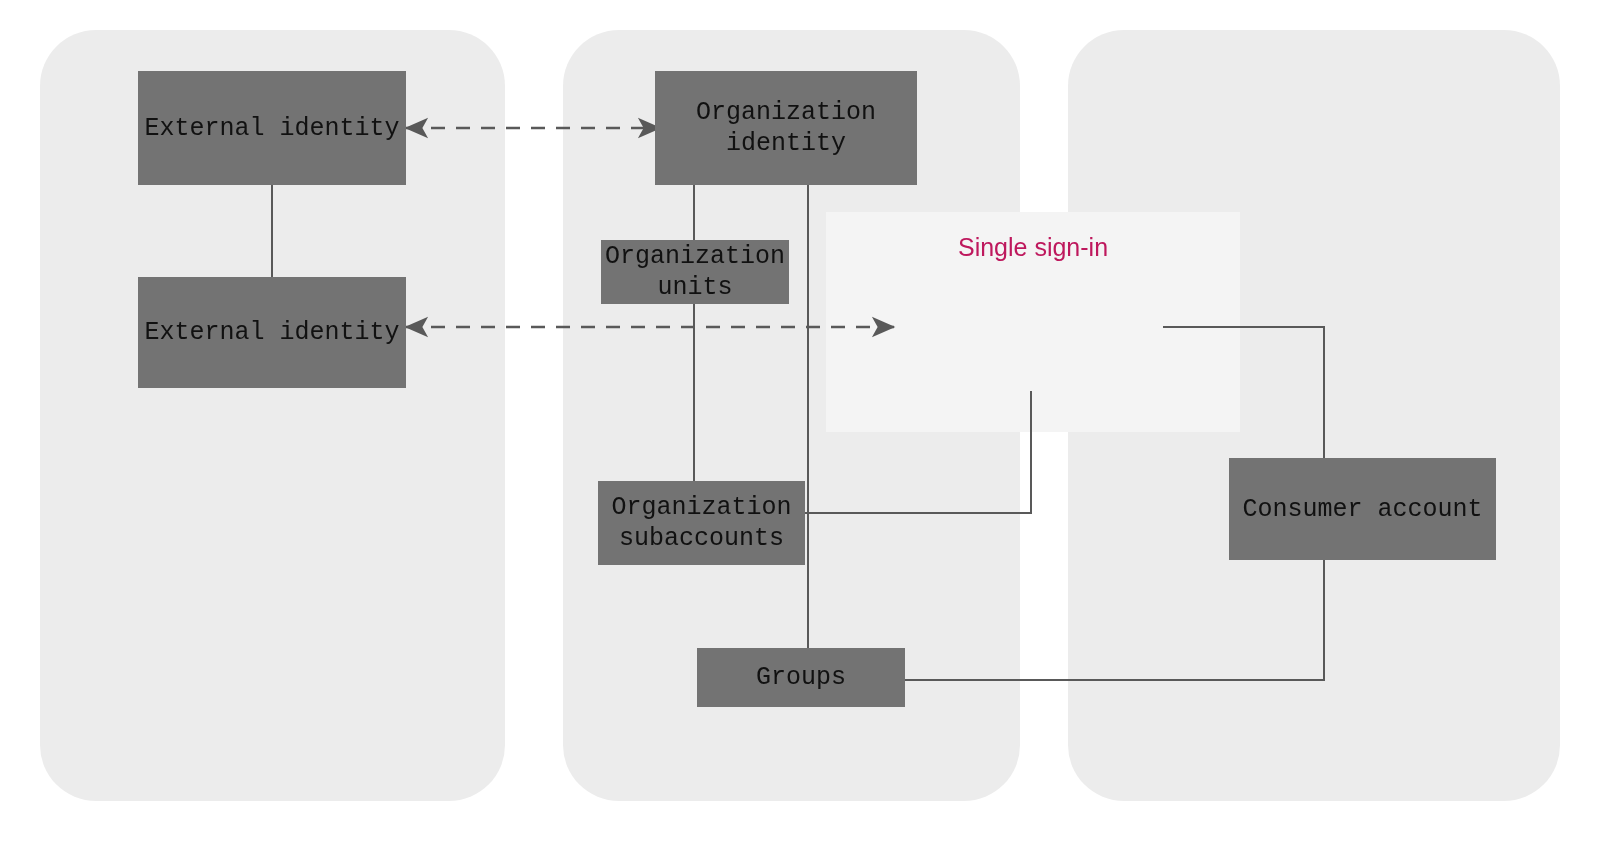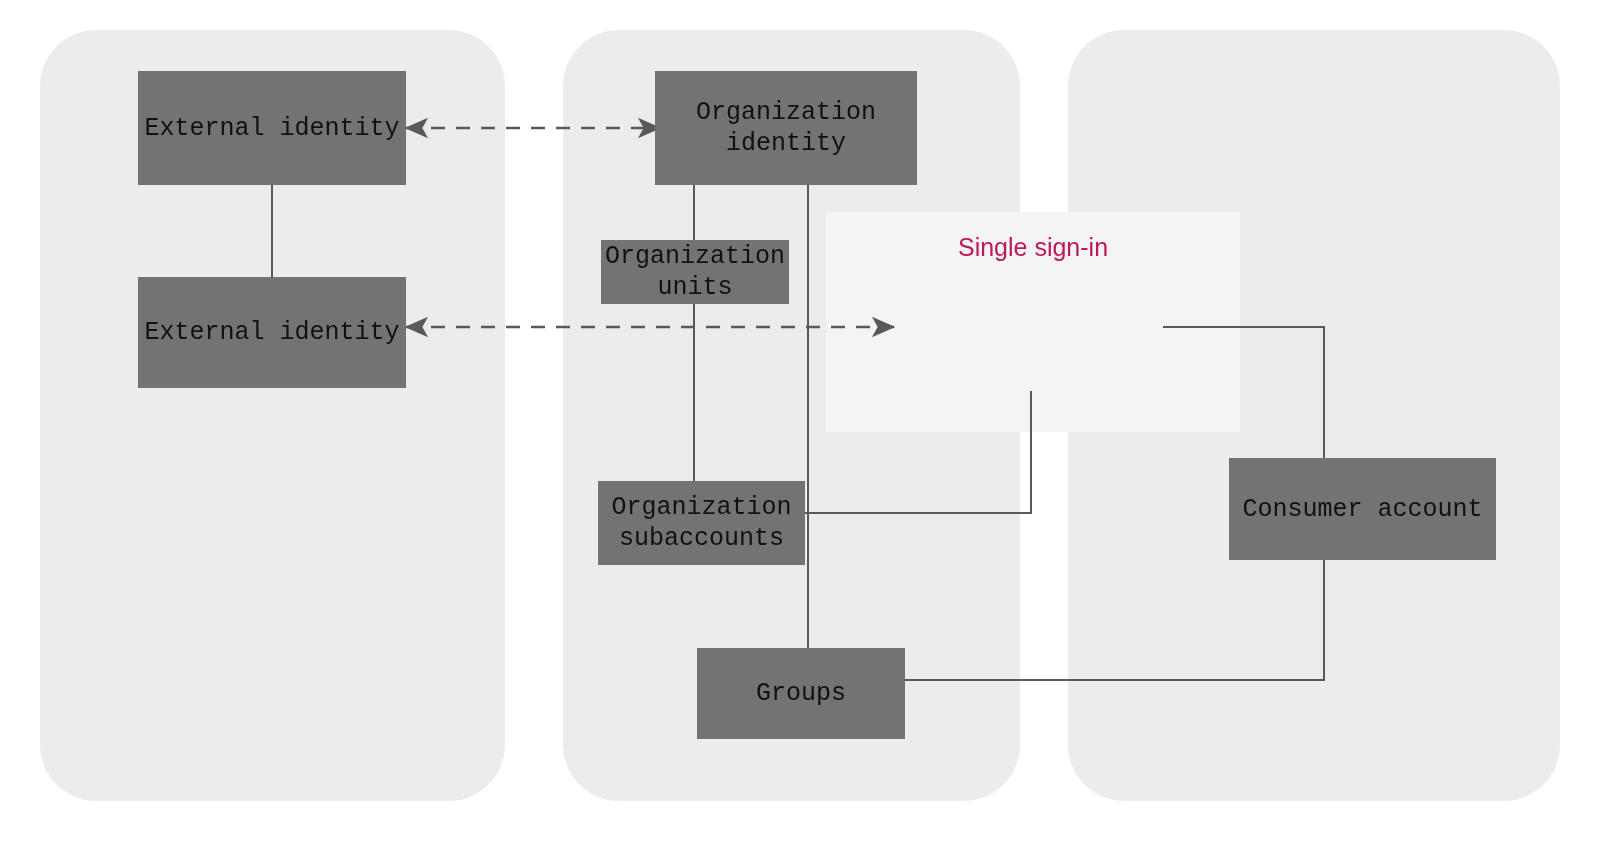--- a/index.html
+++ b/index.html
@@ -136,21 +136,21 @@
   </div>
 
   <div class="node layer-nodes" style="left:598px; top:481px; width:207px; height:84px;">
     <span>
       <span>Organization</span>
       <span>subaccounts</span>
     </span>
   </div>
 
 
-  <div class="node layer-nodes" style="left:697px; top:648px; width:208px; height:91px;">
+  <div class="node layer-nodes" style="left:697px; top:648px; width:208px; height:59px;">
     <span>Groups</span>
   </div>
 
   <div class="node layer-nodes" style="left:1191px; top:458px; width:267px; height:102px;margin-left:38px;">
     <span>Consumer account</span>
   </div>
 
 </div>
 
 </body></html>

